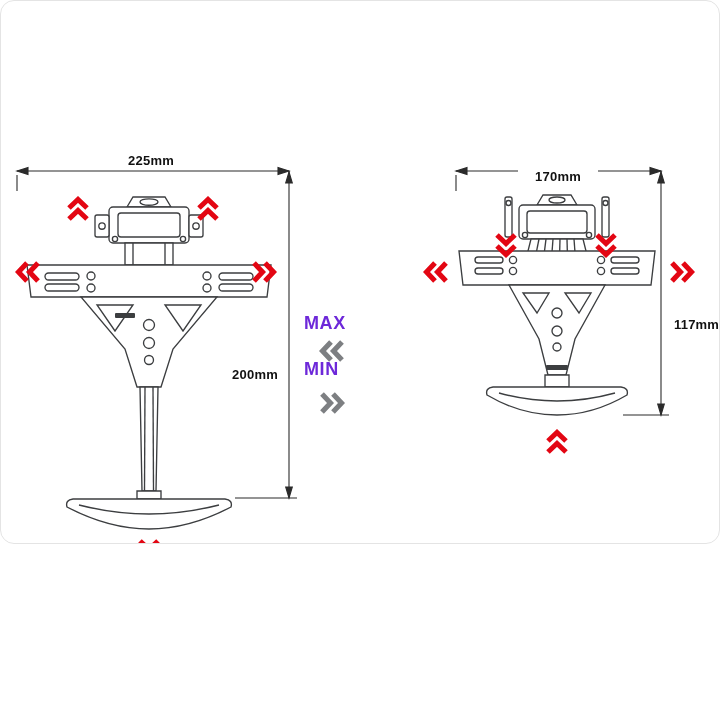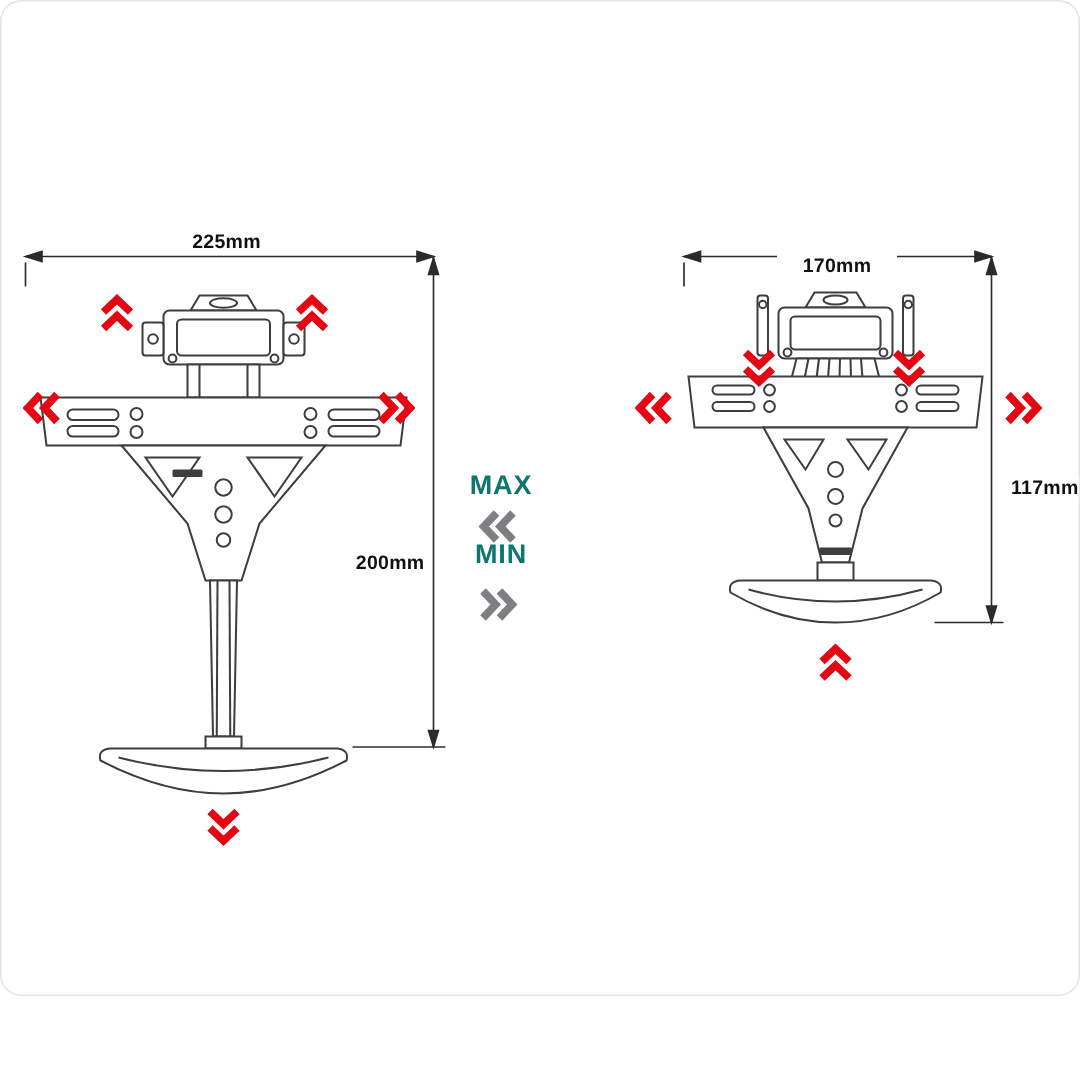--- a/index.html
+++ b/index.html
@@ -1,33 +1,33 @@
 <!DOCTYPE html>
 <html style="--background: #ffffff; --frame-border: #e4e4e4; --accent-red: #e30613; --accent-gray: #7d7f82; --drawing-stroke: #3c3e40; --line-color: #2b2b2b; --text-color: #111111;"><head>
 <meta charset="utf-8">
 <title>Plate holder dimensions diagram</title>
 <style>
   html,body{margin:0;padding:0;background:#ffffff;}
   .canvas{
-    position:relative;width:720px;height:664px;box-sizing:border-box;
+    position:relative;width:720px;height:544px;box-sizing:border-box;
     background:var(--background,#fff);
     border:1px solid var(--frame-border,#e4e4e4);
     border-radius:14px;overflow:hidden;
     font-family:"Liberation Sans",sans-serif;
   }
   .abs{position:absolute;}
   .dim-label{
     position:absolute;font-size:13px;font-weight:700;
     color:var(--text-color,#111);letter-spacing:.2px;background:#fff;
   }
   .ta-c{text-align:center;}
-  .ta-r{text-align:right;}
+  .ta-r{text-align:center;}
   .center-label{
-    position:absolute;width:60px;text-align:center;
-    font-size:18px;font-weight:700;color:#0f766e;letter-spacing:.6px;
+    position:absolute;width:60px;text-align:left;
+    font-size:18px;font-weight:700;color:#6d28d9;letter-spacing:.6px;
   }
   .chev{position:absolute;width:26px;height:26px;}
   .chev svg{display:block;width:100%;height:100%;}
   .chev path{fill:none;stroke-width:5.1;stroke-linejoin:miter;}
   .chev-red path{stroke:var(--accent-red,#e30613);}
   .chev-gray path{stroke:var(--accent-gray,#7d7f82);}
   .rot-down{transform:rotate(180deg);}
   .rot-left{transform:rotate(-90deg);}
   .rot-right{transform:rotate(90deg);}
   .art{stroke:var(--drawing-stroke,#3c3e40);fill:#ffffff;stroke-width:1.35;}

